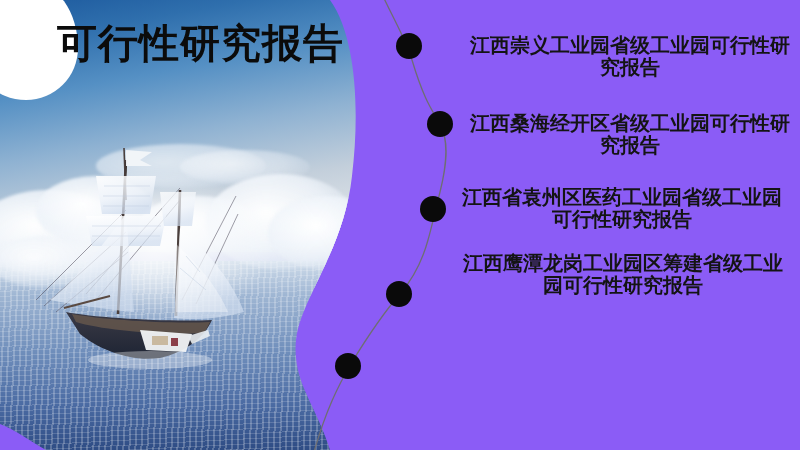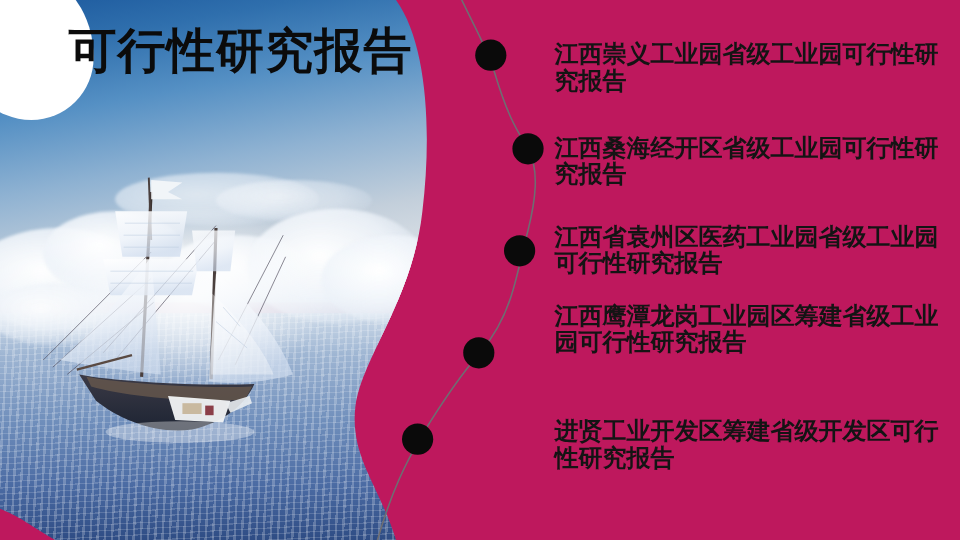--- a/index.html
+++ b/index.html
@@ -5,22 +5,23 @@
   html, body {
     margin: 0;
     padding: 0;
     background: #ffffff;
   }
   #slide {
     position: relative;
     width: 800px;
     height: 450px;
     overflow: hidden;
-    background: #be185d;
+    background: #8b5cf6;
     font-family: "Liberation Sans", "DejaVu Sans", sans-serif;
+    text-align: center;
   }
 
   
   #photo-panel {
     position: absolute;
     left: 0;
     top: 0;
     width: 360px;
     height: 450px;
     overflow: hidden;
@@ -238,15 +239,14 @@
   <div class="bullet-dot" style="left:348px; top:366px;"></div>
 
   <div class="list-item" style="left:462px; top:34px;  width:336px;">江西崇义工业园省级工业园可行性研究报告</div>
 
   <div class="list-item" style="left:462px; top:112px; width:336px;">江西桑海经开区省级工业园可行性研究报告</div>
 
   <div class="list-item" style="left:462px; top:186px; width:320px;">江西省袁州区医药工业园省级工业园可行性研究报告</div>
 
   <div class="list-item" style="left:462px; top:252px; width:322px;">江西鹰潭龙岗工业园区筹建省级工业园可行性研究报告</div>
 
-  <div class="list-item" style="left:462px; top:348px; width:322px;">进贤工业开发区筹建省级开发区可行性研究报告</div>
 
 </div>
 
 </body></html>

